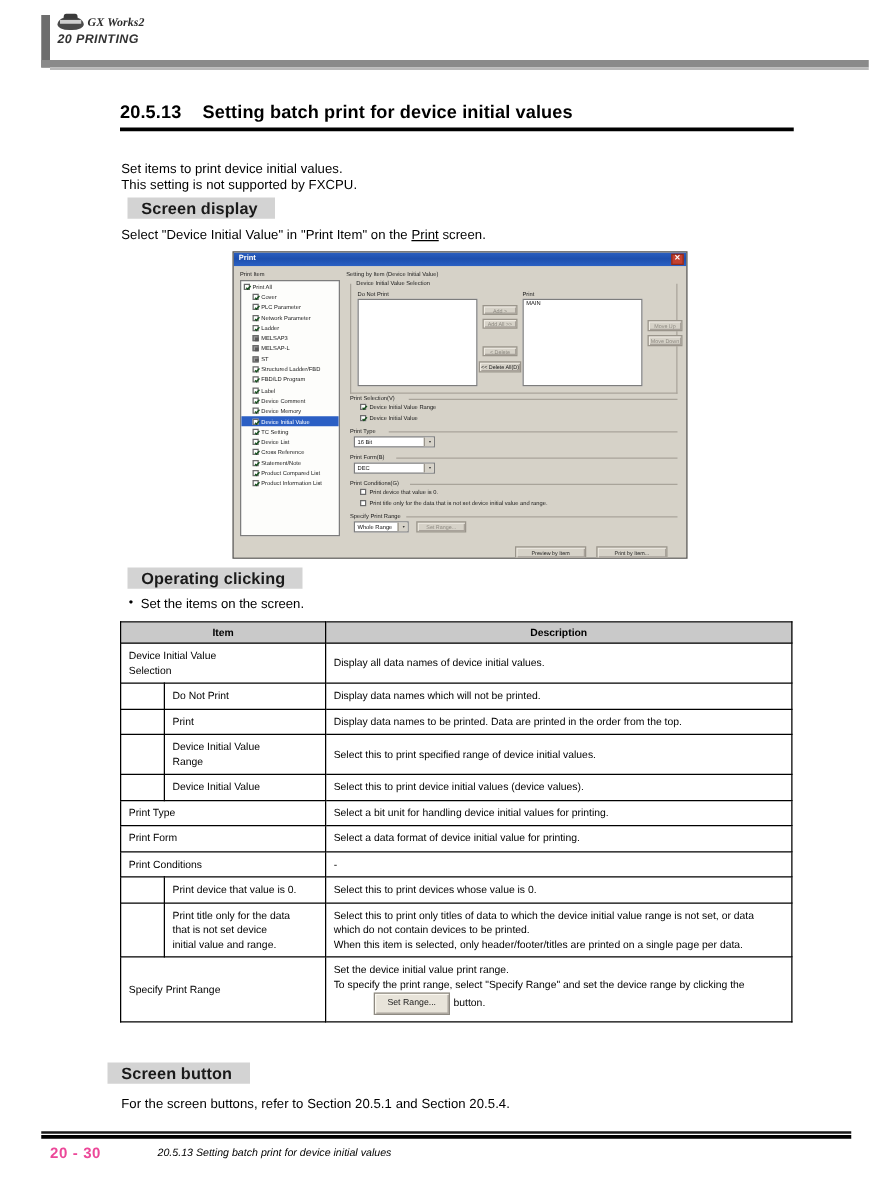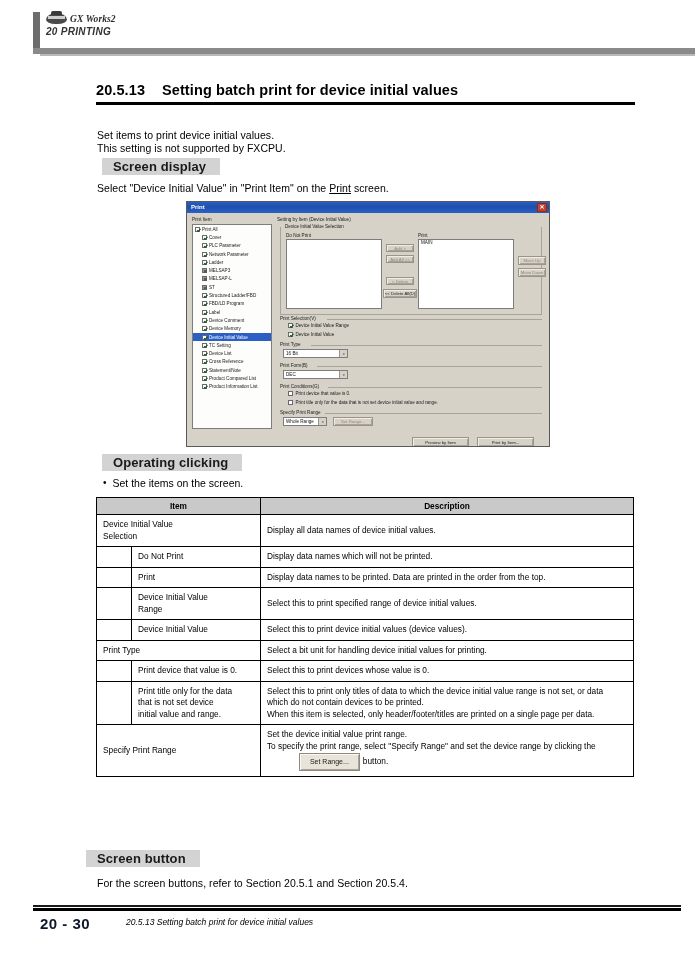--- a/index.html
+++ b/index.html
@@ -241,21 +241,21 @@
 
   
   .footer-rule-a {
     position:absolute; left:33px; top:905px; width:648px; height:2px; background:#1a1a1a;
   }
   .footer-rule-b {
     position:absolute; left:33px; top:908px; width:648px; height:3px; background:#000;
   }
   .footer-page {
     position:absolute; left:40px; top:915px;
-    font-size:15px; font-weight:bold; color:#0f172a; letter-spacing:0.5px;
+    font-size:12px; font-weight:bold; color:#ec4899; letter-spacing:0.5px;
   }
   .footer-txt {
     position:absolute; left:126px; top:917px;
     font-size:8.5px; font-style:italic; color:#000;
   }
 </style>
 </head>
 <body>
 
 <div class="page-header">
@@ -480,20 +480,28 @@
       <tr>
         <td class="indent-cell">&nbsp;</td>
         <td class="item-l1 nowrapish">Device Initial Value</td>
         <td class="desc nowrapish">Select this to print device initial values (device values).</td>
       </tr>
       <tr>
         <td colspan="2" class="item-l0 nowrapish">Print Type</td>
         <td class="desc nowrapish">Select a bit unit for handling device initial values for printing.</td>
       </tr>
       <tr>
+        <td colspan="2" class="item-l0 nowrapish">Print Form</td>
+        <td class="desc nowrapish">Select a data format of device initial value for printing.</td>
+      </tr>
+      <tr>
+        <td colspan="2" class="item-l0 nowrapish">Print Conditions</td>
+        <td class="desc nowrapish">-</td>
+      </tr>
+      <tr>
         <td class="indent-cell">&nbsp;</td>
         <td class="item-l1 nowrapish">Print device that value is 0.</td>
         <td class="desc nowrapish">Select this to print devices whose value is 0.</td>
       </tr>
       <tr>
         <td class="indent-cell">&nbsp;</td>
         <td class="item-l1 nowrapish">Print title only for the data
 that is not set device
 initial value and range.</td>
         <td class="desc nowrapish">Select this to print only titles of data to which the device initial value range is not set, or data

